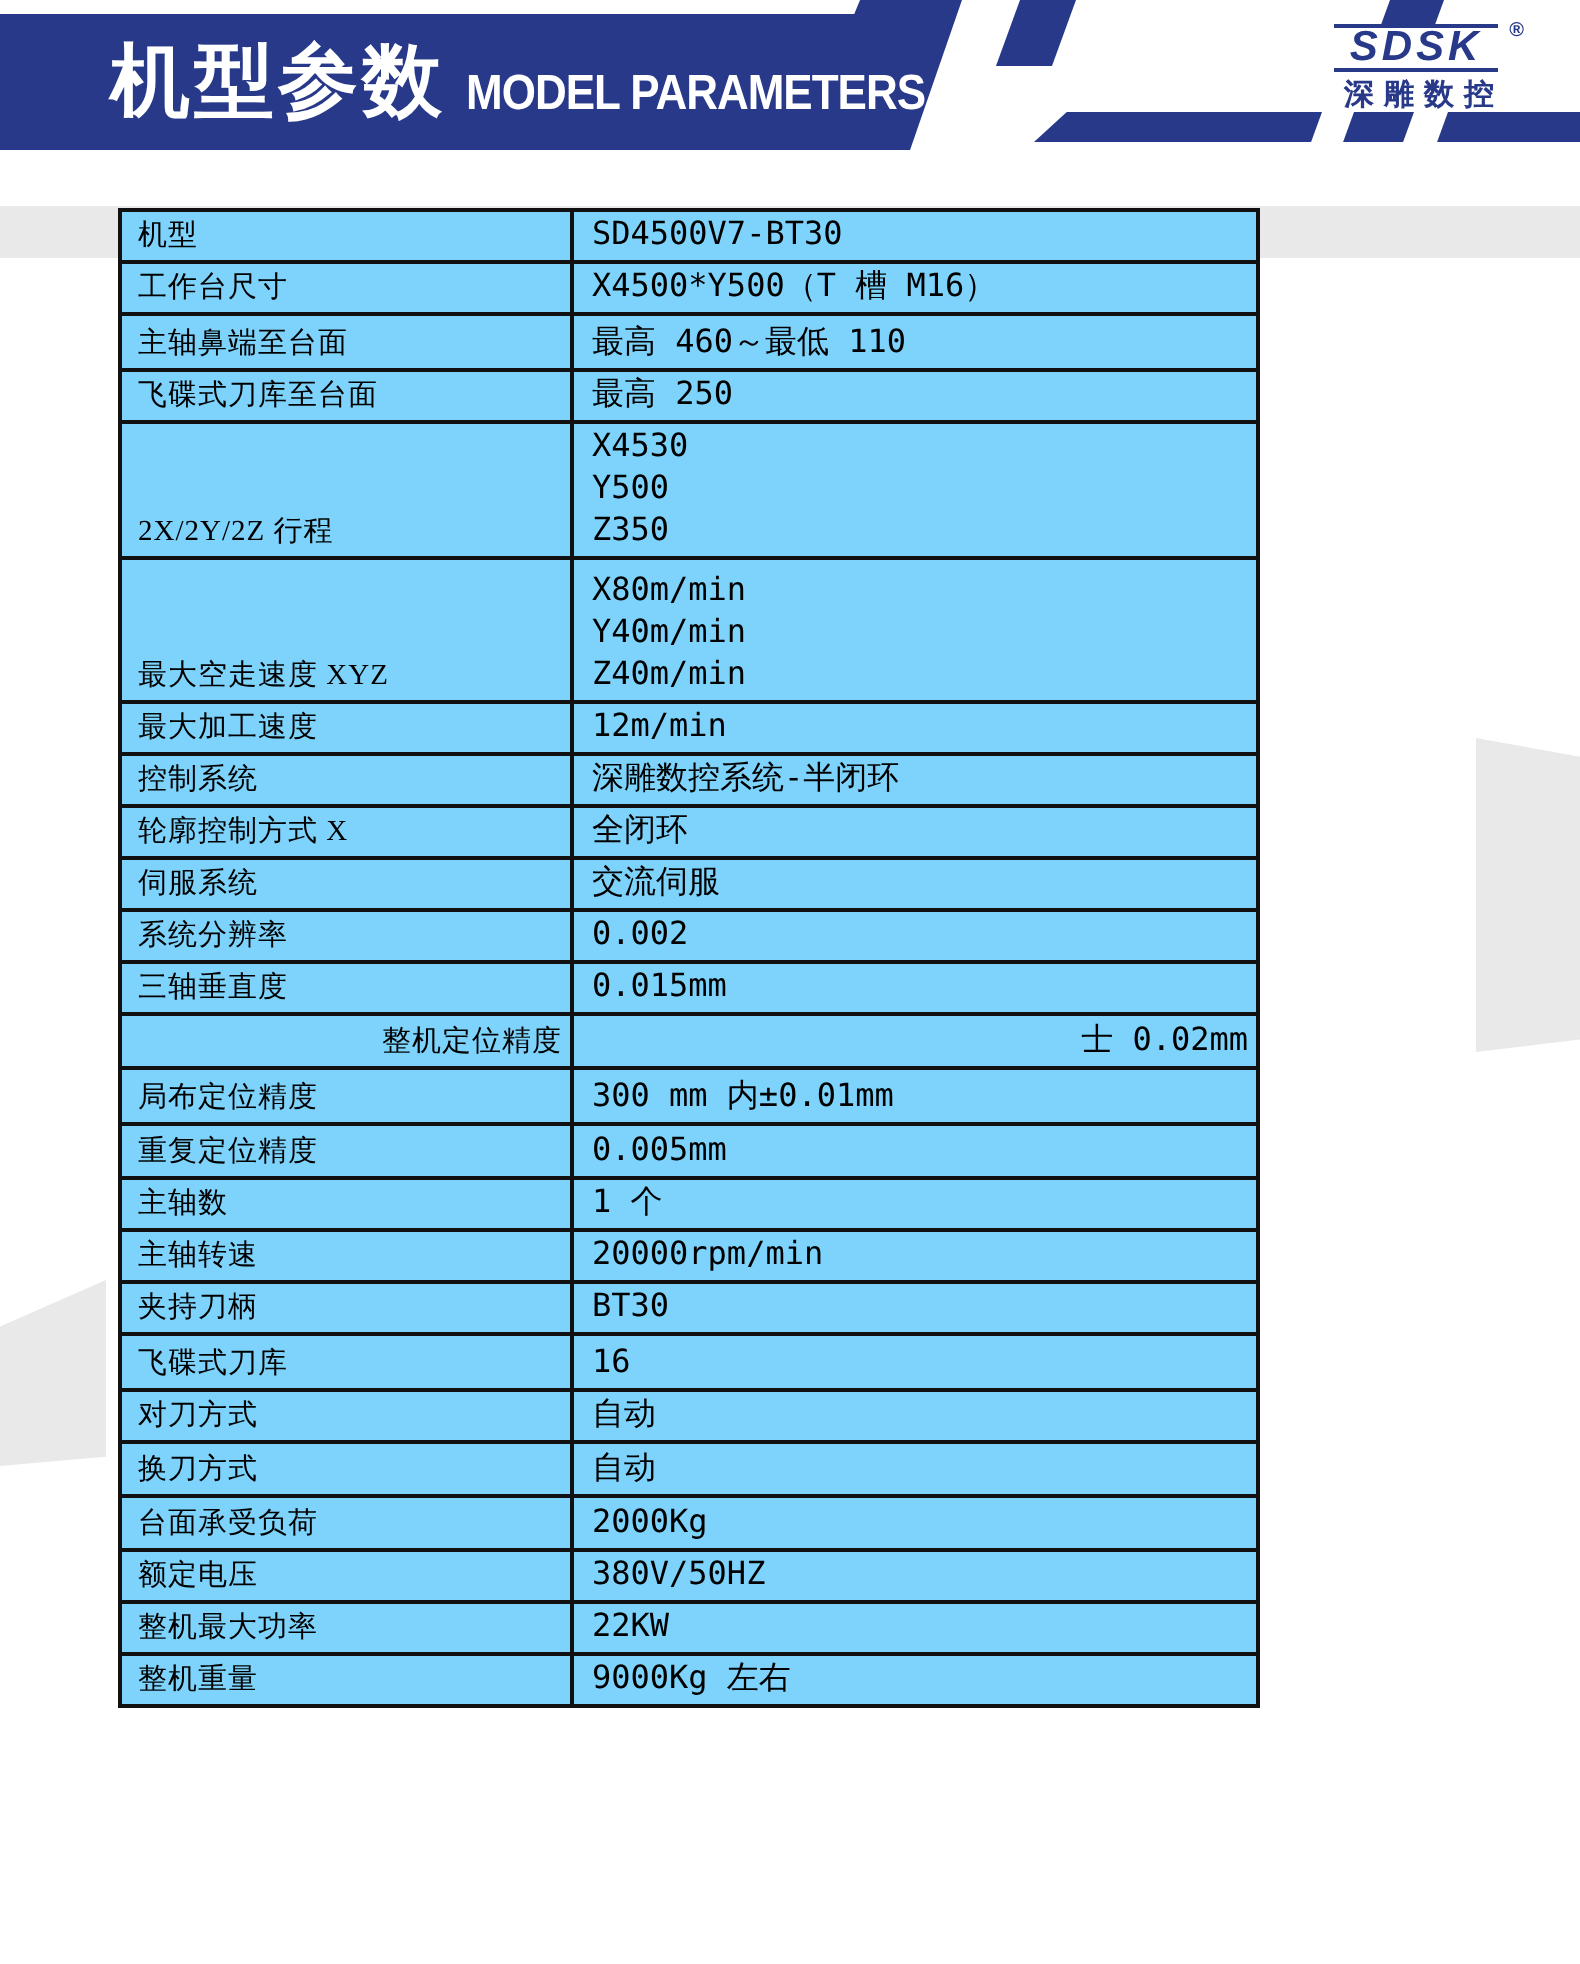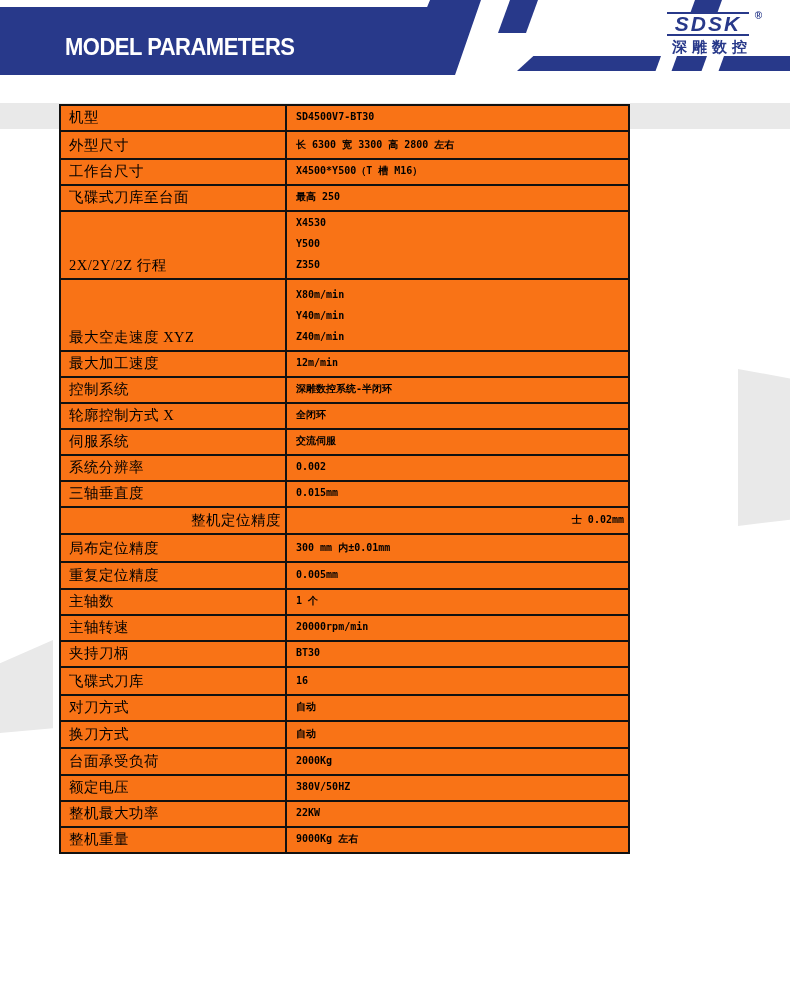--- a/index.html
+++ b/index.html
@@ -33,34 +33,35 @@
   .logo-cn{font-size:15px;font-weight:700;letter-spacing:5px;padding-left:5px;margin-top:2px;white-space:nowrap;}
 
   
   .decor{background:var(--gray);z-index:0;}
   .decor-band{left:0;top:103px;width:790px;height:26px;}
   .decor-right{left:738px;top:369px;width:52px;height:157px;clip-path:polygon(0 0,100% 6%,100% 96%,0 100%);}
   .decor-left{left:0;top:640px;width:53px;height:93px;clip-path:polygon(0 25%,100% 0,100% 95%,0 100%);}
 
   
   table.params{position:absolute;left:59px;top:104px;width:571px;z-index:1;
-               border-collapse:collapse;table-layout:fixed;background:#f97316;}
+               border-collapse:collapse;table-layout:fixed;background:#7dd3fc;}
   table.params td{border:2px solid var(--ink);vertical-align:bottom;overflow:hidden;}
   td.c-label{width:226px;padding:0 4px 3px 8px;font-size:14.5px;letter-spacing:0.5px;color:#000;
              font-family:"Liberation Serif",serif;}
-  td.c-value{padding:0 4px 3px 9px;font-size:10px;color:#000;
-             font-family:"DejaVu Sans Mono","Liberation Mono",monospace;font-weight:bold;}
+  td.c-value{padding:0 4px 3px 9px;font-size:16px;color:#000;
+             font-family:"DejaVu Sans Mono","Liberation Mono",monospace;}
   .vline{line-height:21px;white-space:nowrap;}
 </style>
 </head>
 <body>
 
 <div class="page">
 
   <div class="abs banner">
+    <span class="title-cn">机型参数</span>
     <span class="title-en">MODEL PARAMETERS</span>
   </div>
   <div class="abs stripe stripe-a"></div>
   <div class="abs stripe stripe-b"></div>
   <div class="abs bottom-bar">
     <div class="bar-gap g1"></div>
     <div class="bar-gap g2"></div>
   </div>
   <div class="abs logo">
     <div class="logo-mark">
@@ -75,30 +76,30 @@
   <div class="abs decor decor-left"></div>
 
   <table class="params">
     <tbody>
         <tr style="height: 26px;">
           <td class="c-label">机型</td>
           <td class="c-value">
             <div class="vline">SD4500V7-BT30</div>
           </td>
         </tr>
+        <tr style="height: 26px;">
+          <td class="c-label">工作台尺寸</td>
+          <td class="c-value">
+            <div class="vline">X4500*Y500（T 槽 M16）</div>
+          </td>
+        </tr>
         <tr style="height: 28px;">
-          <td class="c-label">外型尺寸</td>
-          <td class="c-value">
-            <div class="vline">长 6300 宽 3300 高 2800 左右</div>
-          </td>
-        </tr>
-        <tr style="height: 26px;">
-          <td class="c-label">工作台尺寸</td>
-          <td class="c-value">
-            <div class="vline">X4500*Y500（T 槽 M16）</div>
+          <td class="c-label">主轴鼻端至台面</td>
+          <td class="c-value">
+            <div class="vline">最高 460～最低 110</div>
           </td>
         </tr>
         <tr style="height: 26px;">
           <td class="c-label">飞碟式刀库至台面</td>
           <td class="c-value">
             <div class="vline">最高 250</div>
           </td>
         </tr>
         <tr style="height: 64px;">
           <td class="c-label">2X/2Y/2Z 行程</td>

